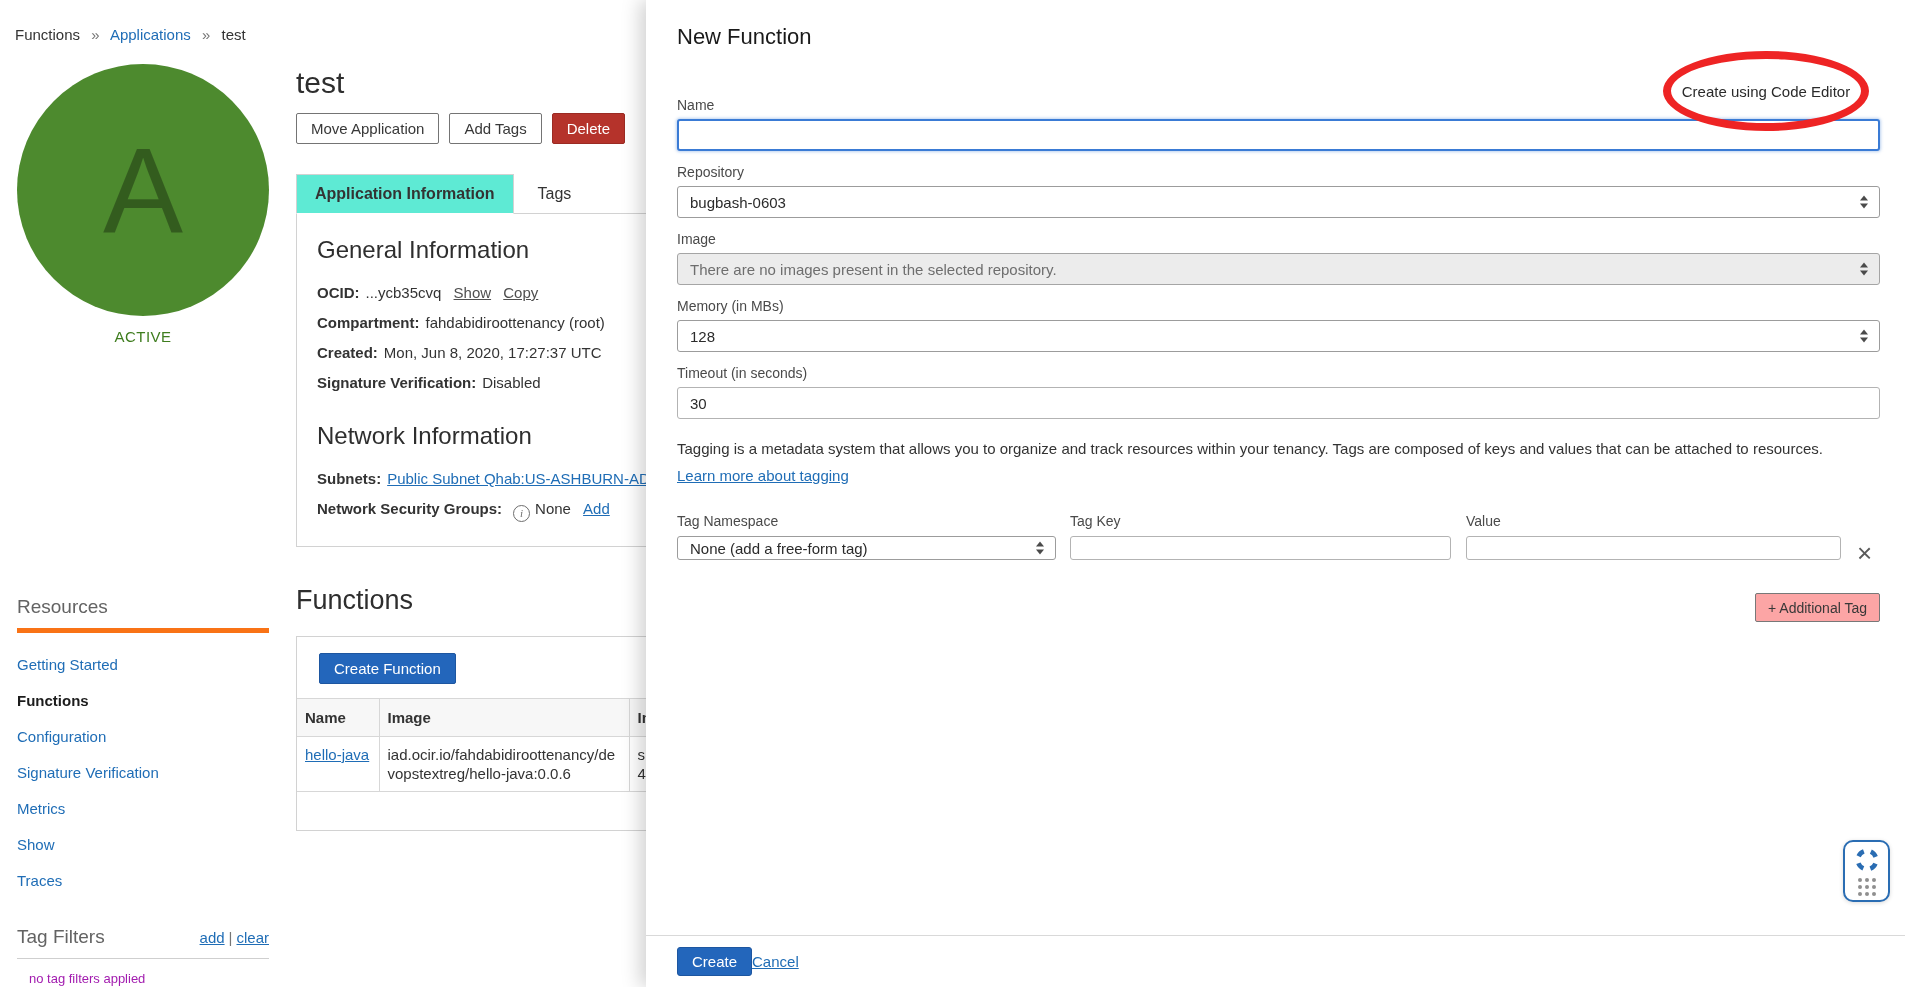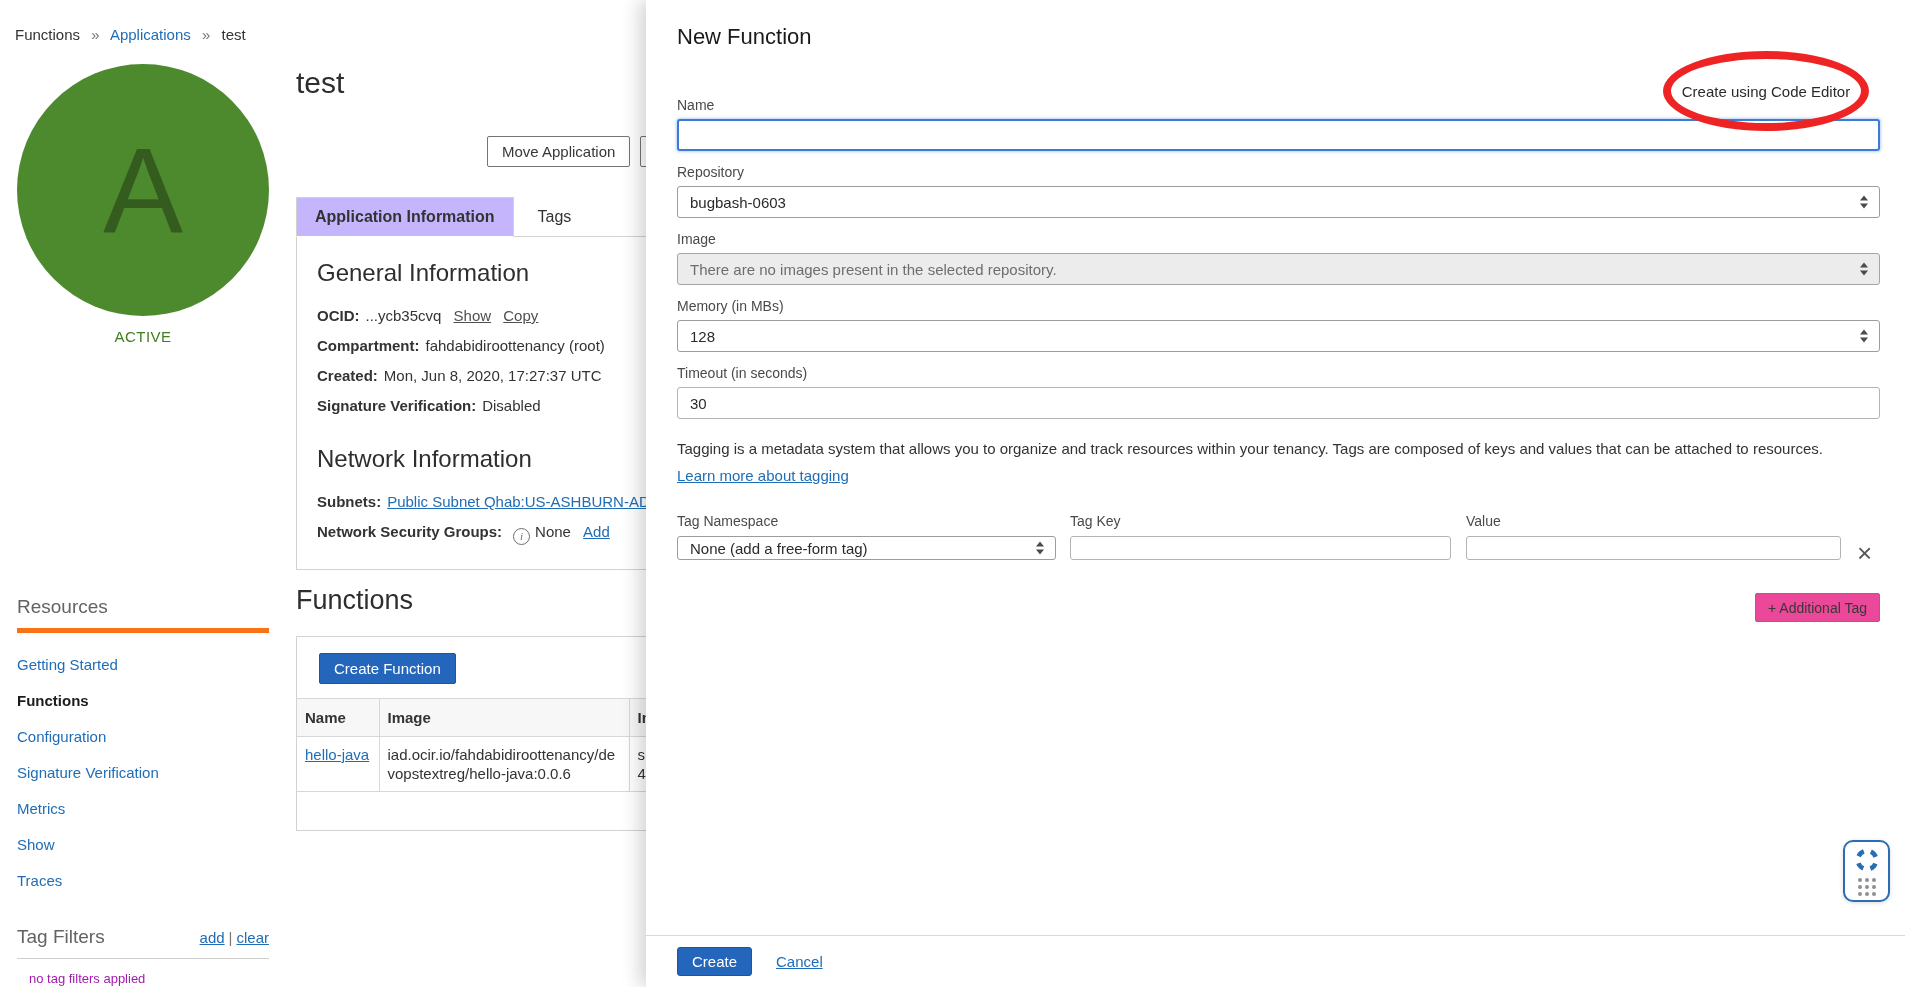--- a/index.html
+++ b/index.html
@@ -21,32 +21,32 @@
   .avatar-wrap { position:absolute; left:17px; top:64px; width:252px; text-align:center; }
   .avatar {
     width:252px; height:252px; border-radius:50%; background:#4d8a2e;
     display:flex; align-items:center; justify-content:center;
   }
   .avatar-letter { font-size:120px; color:rgba(0,0,0,0.33); }
   .status-label { margin-top:12px; font-size:15px; color:#3f7d1f; letter-spacing:0.5px; }
 
   .main { position:absolute; left:296px; top:66px; width:520px; }
   .app-title { font-size:30px; font-weight:400; color:#2e2e2e; }
-  .action-row { margin-top:36px; display:flex; gap:10px;justify-content:flex-end; }
+  .action-row { margin-top:13px; display:flex; gap:10px; }
   .btn {
     font-size:15px; height:31px; padding:0 14px; border:1px solid #747474;
     background:#fff; color:#383838; border-radius:2px; cursor:pointer;
     display:inline-flex; align-items:center;
   }
   .btn-delete { background:#b5332b; border-color:#9b2b23; color:#fff; }
 
   .tabs { margin-top:30px; display:flex; align-items:flex-end; }
   .tab-active {
     padding:10px 18px; border:1px solid #d2d2d2; border-bottom:1px solid #fff;
-    font-weight:bold; font-size:16px; margin-bottom:-1px; background:#c4b5fd;
+    font-weight:bold; font-size:16px; margin-bottom:-1px; background:#5eead4;
     position:relative; z-index:2; cursor:pointer;
   }
   .tab { padding:10px 24px; font-size:16px; color:#333; cursor:pointer; }
 
   .info-box { border:1px solid #d2d2d2; padding:22px 20px; width:520px; background:#fff; }
   .section-heading { font-size:24px; font-weight:400; color:#2e2e2e; }
   .info-rows { margin-top:14px; }
   .info-row { font-size:15px; line-height:30px; white-space:nowrap; }
   .lbl { font-weight:bold; margin-right:6px; }
   .net-heading { margin-top:24px; }
@@ -133,28 +133,28 @@
   .pos-ns { position:absolute; left:0; width:379px; }
   .pos-key { position:absolute; left:393px; width:381px; }
   .pos-val { position:absolute; left:789px; width:375px; }
   .tag-row .control { height:24px; }
   .input-light { border-color:#b3b3b3; }
   .remove-tag { position:absolute; left:1180px; top:2px; font-size:26px; color:#5a5a5a;
     cursor:pointer; line-height:30px; }
   .additional-row { margin-top:23px; text-align:right; }
   .btn-secondary {
     font-size:14px; height:29px; padding:0 12px; border:1px solid #787878;
-    background:#ec4899; color:#383838; border-radius:2px; cursor:pointer;
+    background:#fca5a5; color:#383838; border-radius:2px; cursor:pointer;
     display:inline-flex; align-items:center;
   }
 
   .panel-footer {
     position:absolute; left:0; right:0; bottom:0; height:52px;
     border-top:1px solid #d9d9d9; background:#fff;
-    display:flex; align-items:center; padding-left:31px; gap:24px;
+    display:flex; align-items:center; padding-left:31px; 
   }
   .btn-create { height:29px; border-radius:3px; }
   .footer-cancel { font-size:15px; }
 
   .help-widget {
     position:absolute; right:15px; bottom:85px; width:47px; height:62px;
     border:2px solid #2a6db3; border-radius:10px; background:#fff;
     display:flex; flex-direction:column; align-items:center; justify-content:center;
     gap:5px; cursor:pointer; box-shadow:0 1px 4px rgba(0,0,0,0.15);
   }

